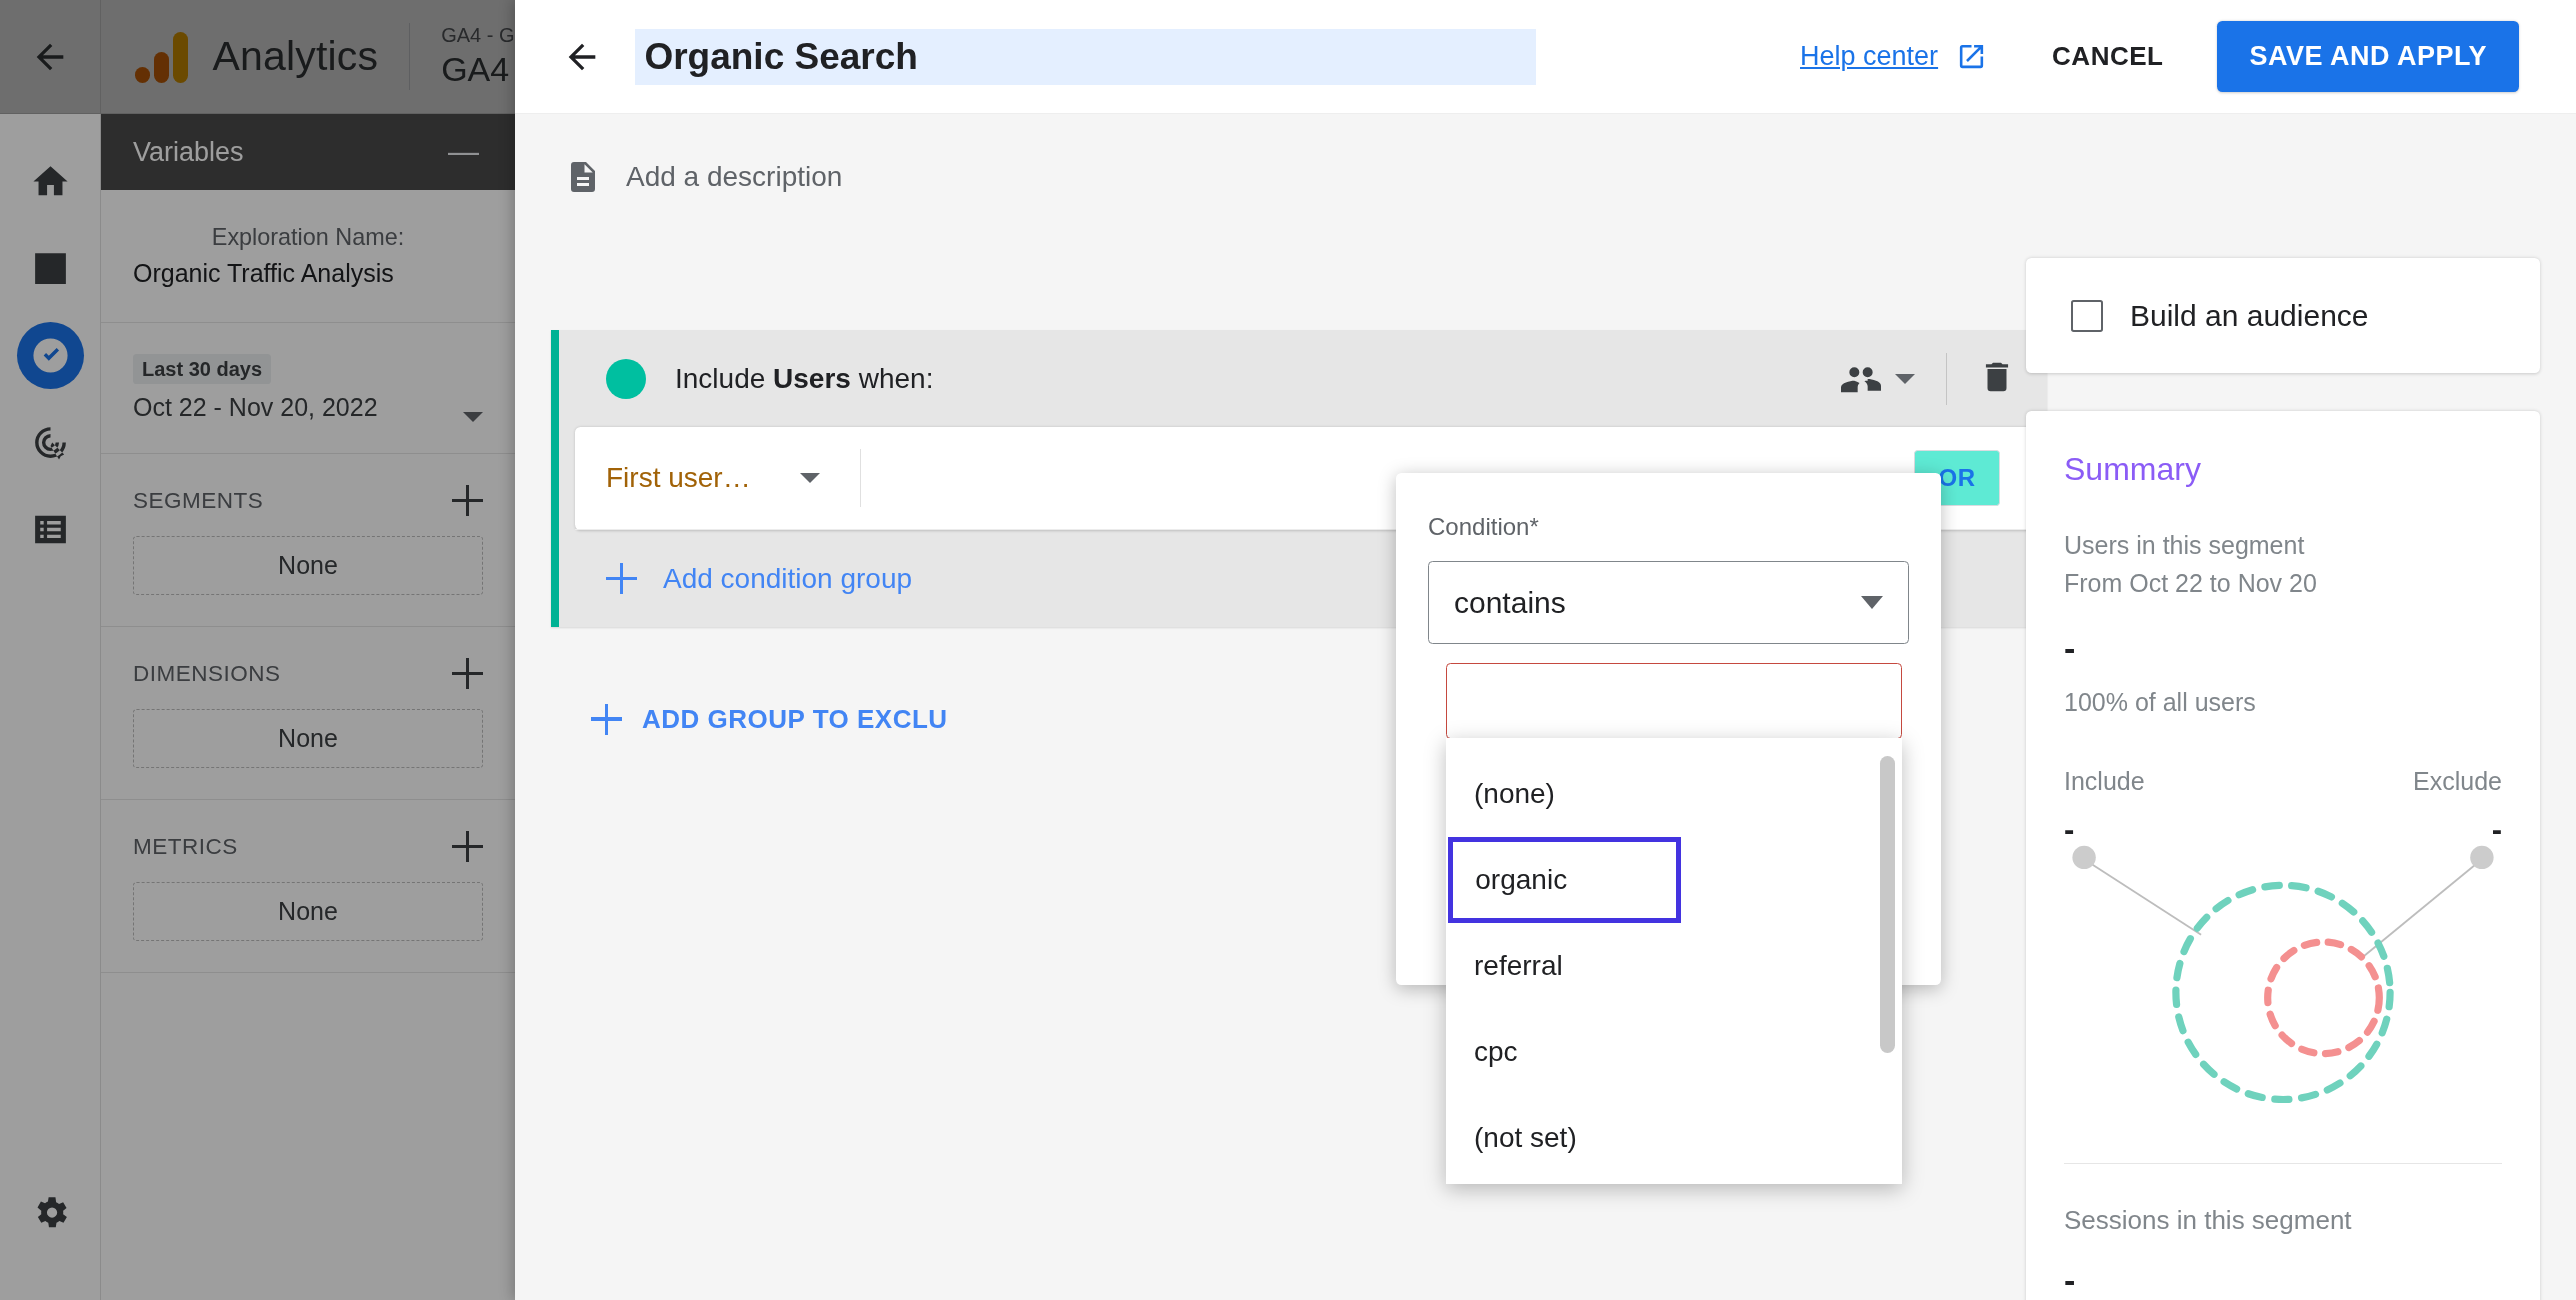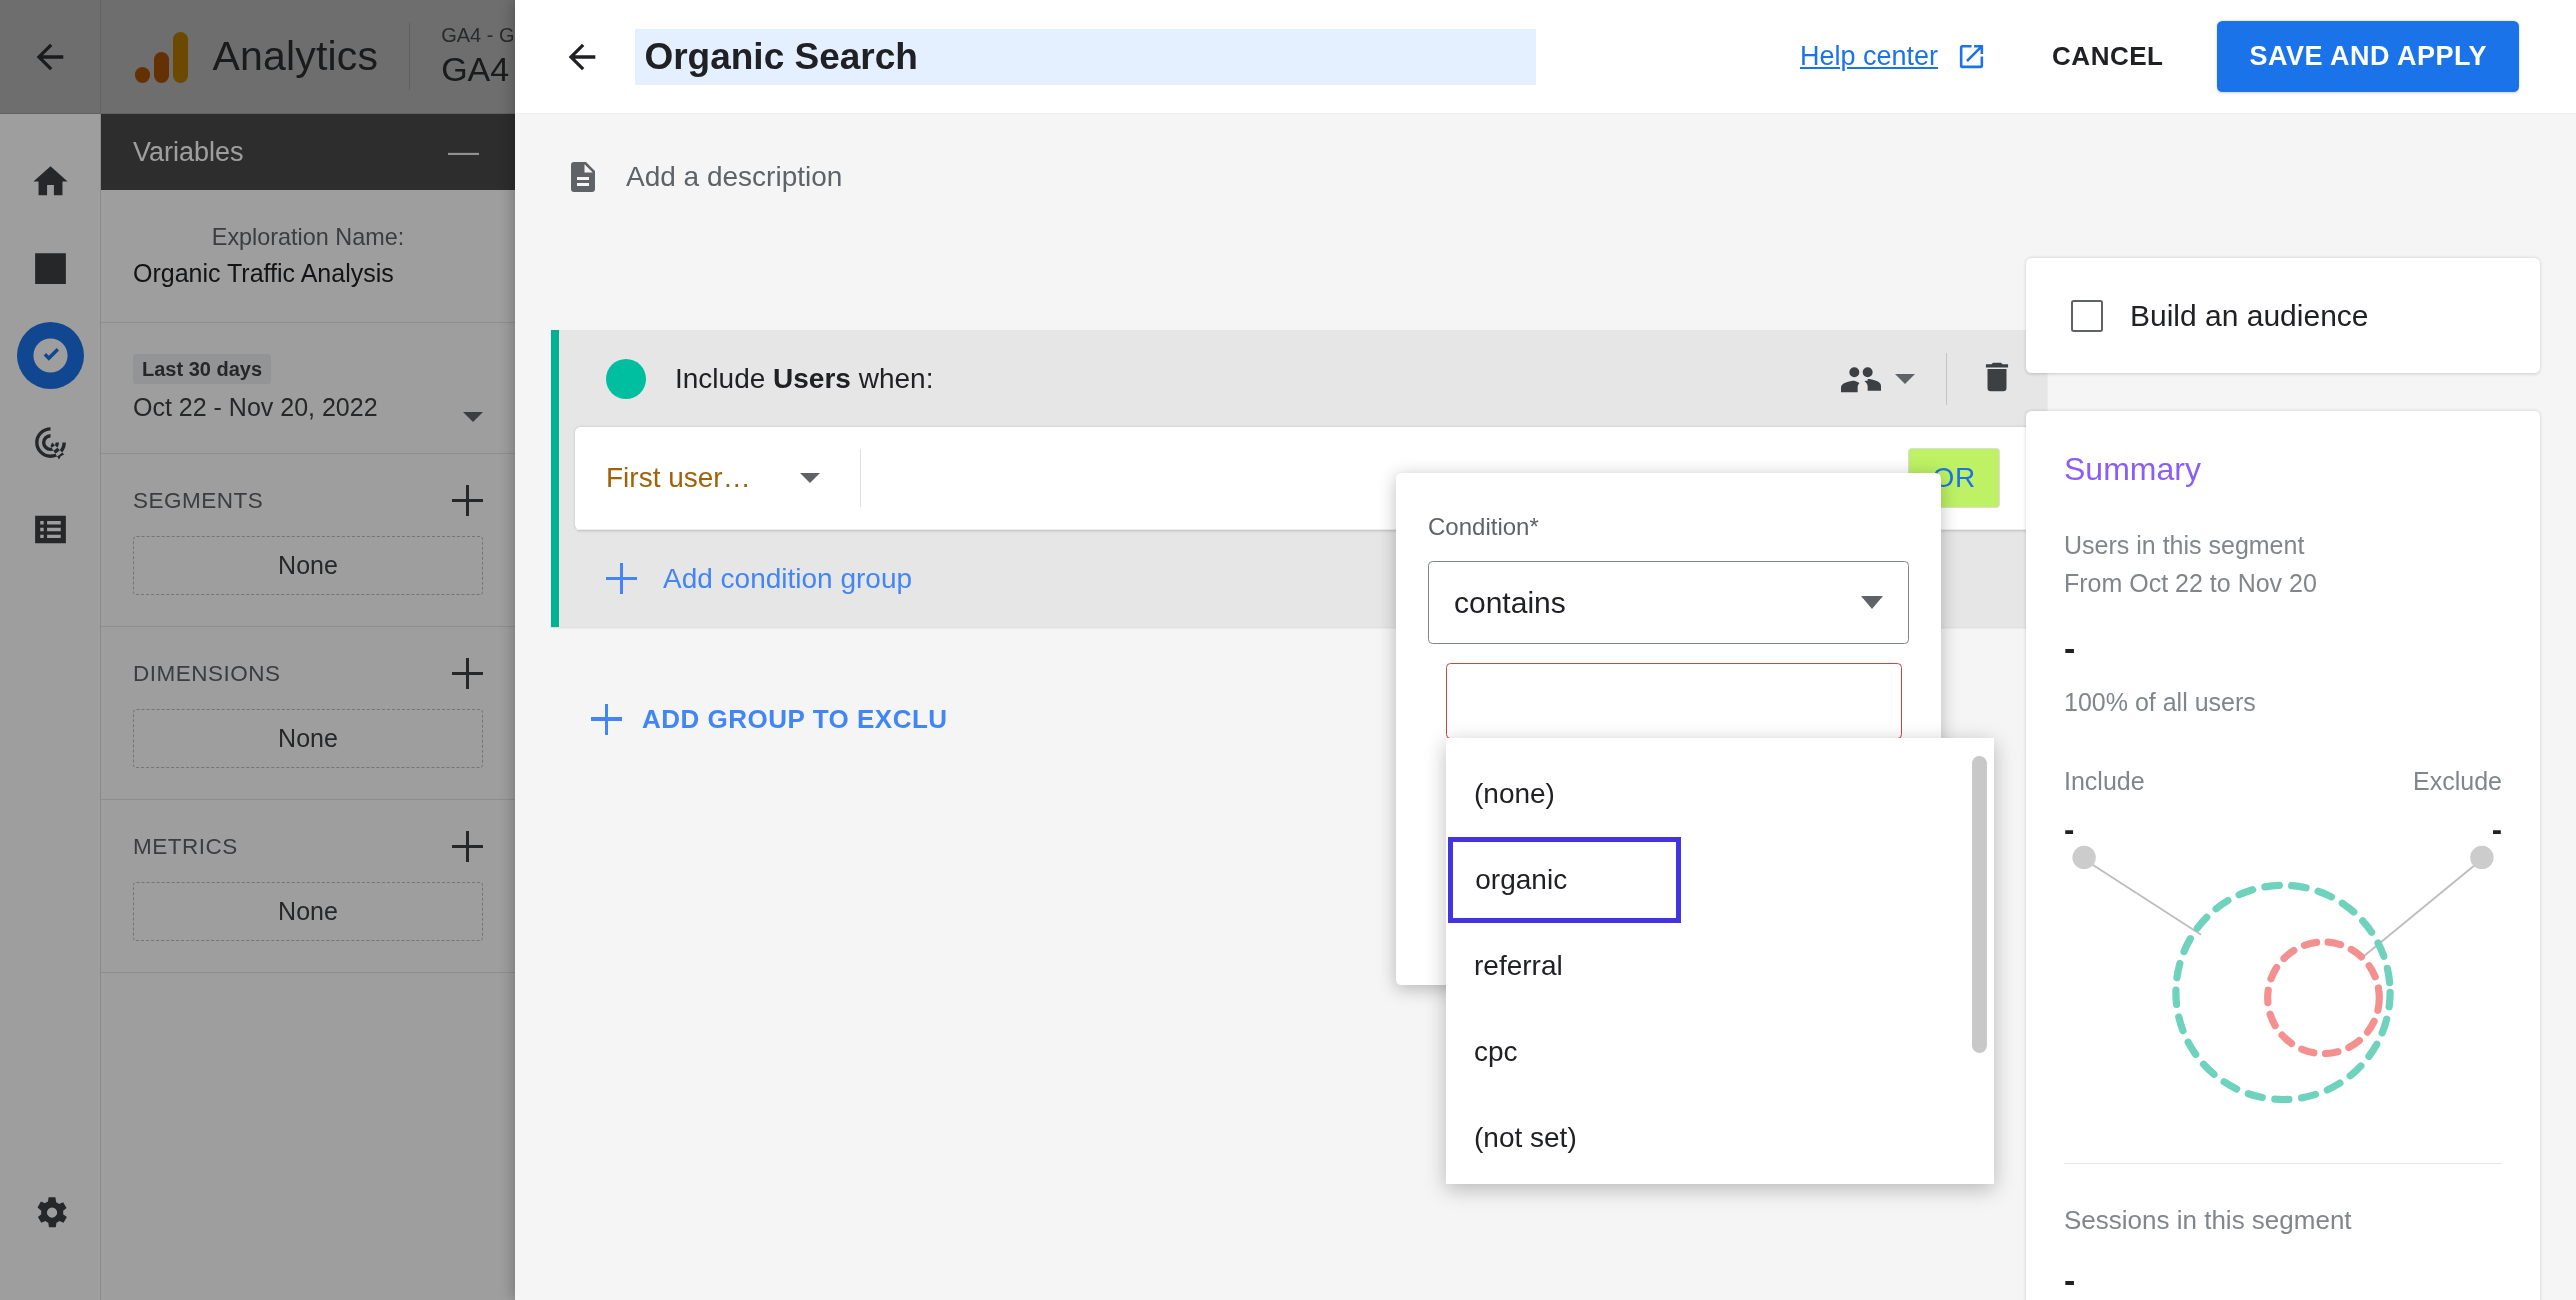--- a/index.html
+++ b/index.html
@@ -128,22 +128,22 @@
 
   .cg-card {
     margin: 0 16px 0 16px; background:#ffffff; border-radius: 5.4px;
     box-shadow: 0 0.9px 2.7px rgba(0,0,0,.18);
   }
   .cg-row1 { height: 103px; display:flex; align-items:center; padding: 0 31px 0 31px; border-bottom: 0.9px solid #ececec; }
   .dim-select { display:flex; align-items:center; gap: 49px; font-size:28px; color:#a16207; }
   .vsep { width:0.9px; height:58px; background:#e0e0e0; margin-left: 40px; }
   .row1-spacer { flex:1; }
   .chip-btn {
-    border:0.9px solid #dadce0; border-radius:3.6px; background:#bef264; color:#1a73e8;
-    font-family:"Liberation Sans",sans-serif; font-size:28px; font-weight:400; letter-spacing:0.5px;
+    border:0.9px solid #dadce0; border-radius:3.6px; background:#5eead4; color:#1a73e8;
+    font-family:"Liberation Sans",sans-serif; font-size:24px; font-weight:700; letter-spacing:0.5px;
     padding: 12.6px 23.4px; cursor:pointer;
   }
   .cg-row2 { height: 99px; display:flex; align-items:center; padding: 0 31px; }
 
   .add-cond-row { height: 97px; display:flex; align-items:center; padding-left: 47px; gap: 20px; }
   .add-link { color:#4285f4; font-size: 28px; margin-left: 6px; }
   .plus-blue { position:relative; width:31px; height:31px; flex:none; }
   .plus-blue::before, .plus-blue::after { content:""; position:absolute; background:#4285f4; }
   .plus-blue::before { left:0; top:13.5px; width:31px; height:3.6px; }
   .plus-blue::after { top:0; left:13.5px; height:31px; width:3.6px; }
@@ -164,21 +164,21 @@
     font-size: 30px; color:#202124;
   }
   .cp-caret { width:0;height:0;border-left:11.7px solid transparent;border-right:11.7px solid transparent;border-top:13.5px solid #5f6368; }
 
   .cp-valuefield {
     position:absolute; left: 931px; top: 549px; width: 456px; height: 76px;
     background:#ffffff; border: 1.8px solid #c5493f; border-radius: 4.5px; z-index: 60;
   }
 
   .cp-list {
-    position:absolute; left: 931px; top: 624px; width: 548px; height: 446px;
+    position:absolute; left: 931px; top: 624px; width: 456px; height: 446px;
     background:#ffffff; box-shadow: 0 5.4px 20px rgba(0,0,0,.26); z-index: 60;
     padding-top: 12.6px;
   }
   .cp-opt { height: 86px; display:flex; align-items:center; padding-left: 28px; font-size: 28px; color:#202124; }
   .cp-opt.highlight {
     border: 5.4px solid #4333e0; width: 233px; margin-left: 1.8px; padding-left: 22.5px;
   }
   .cp-scroll { position:absolute; right: 7.2px; top: 18px; width: 15.3px; height: 297px; background:#c8c8c8; border-radius: 8px; }
 
   

